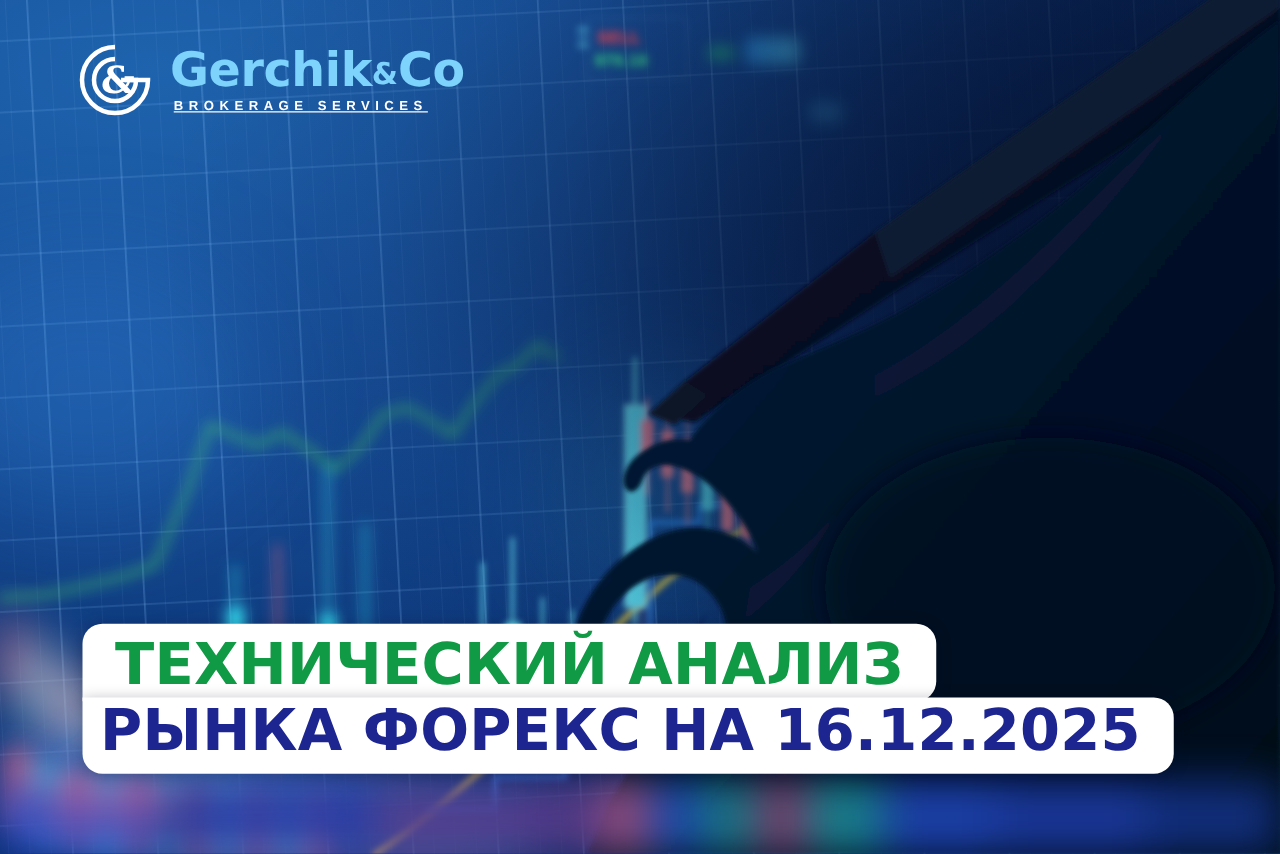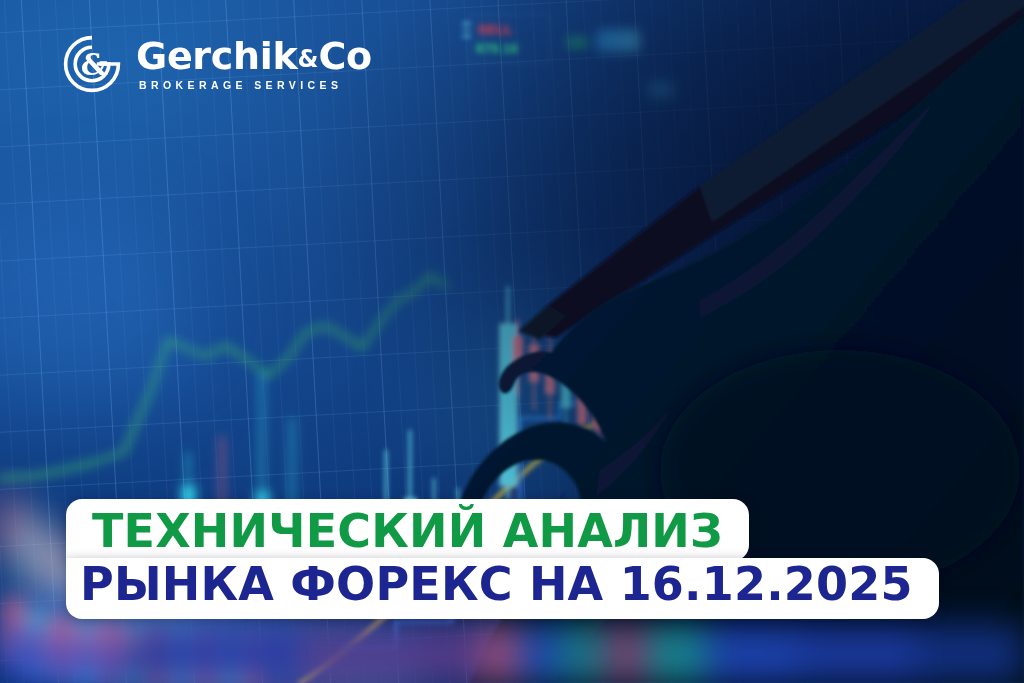--- a/index.html
+++ b/index.html
@@ -88,28 +88,28 @@
   .hand-svg{position:absolute;left:0;top:0;width:1024px;height:683px;}
 
   
   .logo{
     position:absolute;left:62px;top:34px;
     display:flex;align-items:center;gap:14px;
   }
   .logo-mark{width:60px;height:60px;flex:0 0 auto;}
   .logo-text{display:flex;flex-direction:column;gap:1px;}
   .logo-word{
-    color:#ffffff;font-size:38px;line-height:1;font-weight:700;
+    color:#7dd3fc;font-size:38px;line-height:1;font-weight:700;
     letter-spacing:-.3px;white-space:nowrap;
     font-family:"DejaVu Sans","Liberation Sans",sans-serif;
   }
   .logo-word .amp{font-size:24px;vertical-align:2px;font-weight:700;letter-spacing:0;}
   .logo-sub{
     color:#ffffff;font-size:10.5px;font-weight:700;
-    letter-spacing:4.4px;white-space:nowrap;padding-left:3px;margin-top:3px;
+    letter-spacing:4.4px;white-space:nowrap;padding-left:3px;margin-top:3px;text-decoration:underline;
   }
 
   
   .titleblock{position:absolute;left:66px;top:499px;}
   .banner{
     background:#ffffff;display:inline-block;
     box-shadow:0 2px 12px rgba(0,10,40,.30);
   }
   .banner-1{
     border-radius:16px 16px 16px 0;

